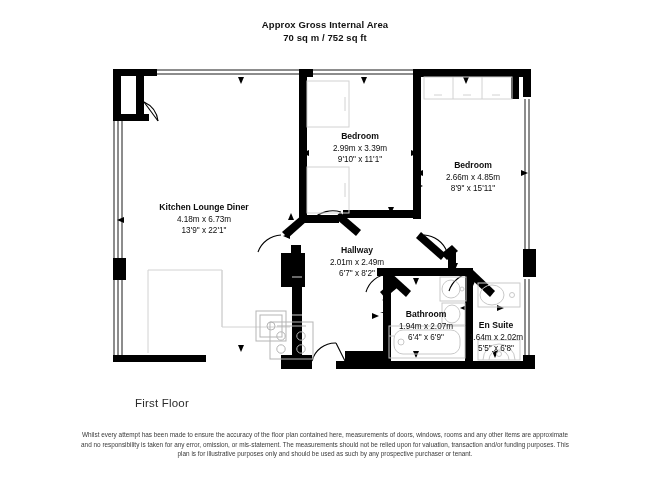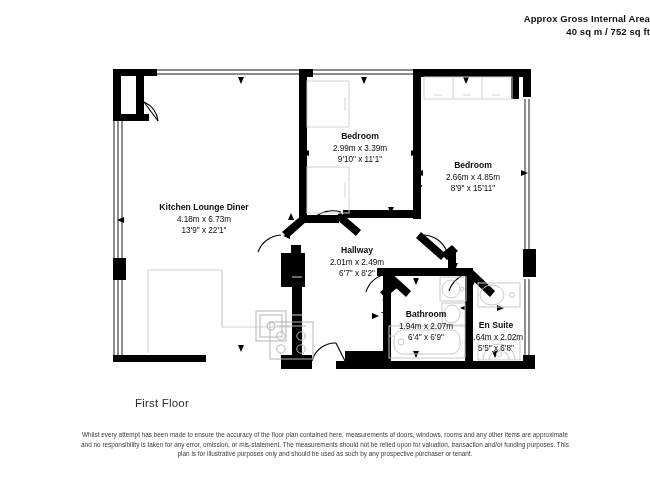--- a/index.html
+++ b/index.html
@@ -17,24 +17,24 @@
     overflow: hidden;
   }
   #page {
     position: relative;
     width: 650px;
     height: 484px;
     background: #ffffff;
   }
   .header {
     position: absolute;
-    top: 12px;
+    top: 18px;
     left: 0;
     width: 650px;
-    text-align: right;
+    text-align: center;
   }
   .header .line {
     font-size: 9.5px;
     font-weight: bold;
     letter-spacing: 0.1px;
     line-height: 13px;
     color: #111;
   }
   #plan-wrap {
     position: absolute;
@@ -85,21 +85,21 @@
     text-align: center;
   }
 </style>
 </head>
 <body>
 
 <div id="page">
 
   <div class="header">
     <div class="line">Approx Gross Internal Area</div>
-    <div class="line">40 sq m / 752 sq ft</div>
+    <div class="line">70 sq m / 752 sq ft</div>
   </div>
 
   <div id="plan-wrap">
     <svg class="plan" width="650" height="330" viewBox="0 0 650 330" xmlns="http://www.w3.org/2000/svg">
 
       <g>
 
         <rect class="wall" x="113" y="14" width="44" height="7"></rect>
         <rect class="wall" x="113" y="14" width="8" height="52"></rect>
         <rect class="wall" x="113" y="59" width="36" height="7"></rect>

